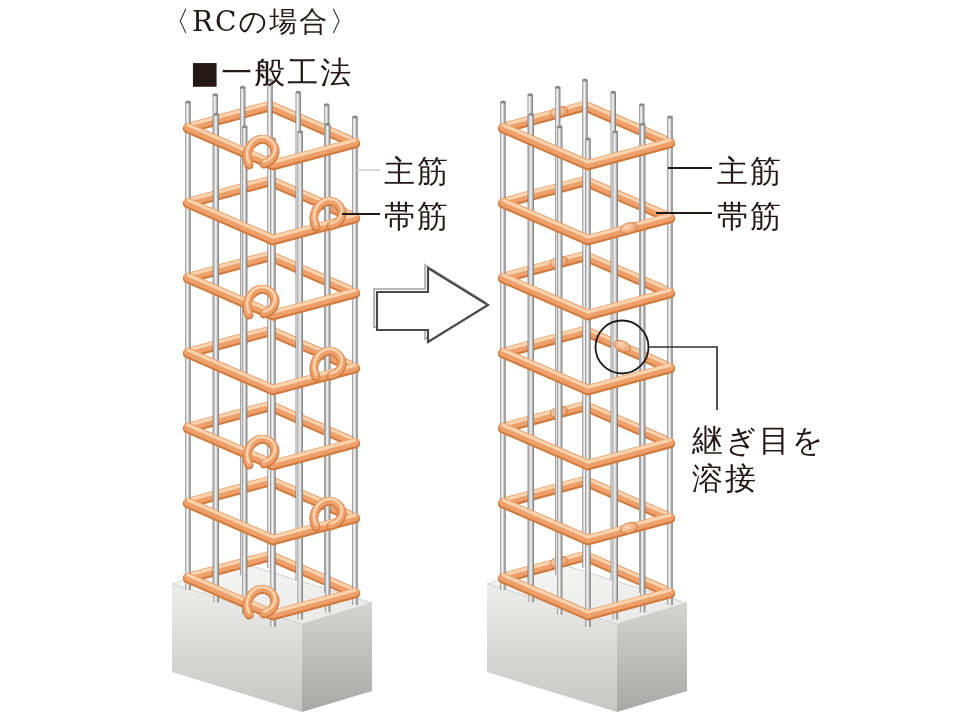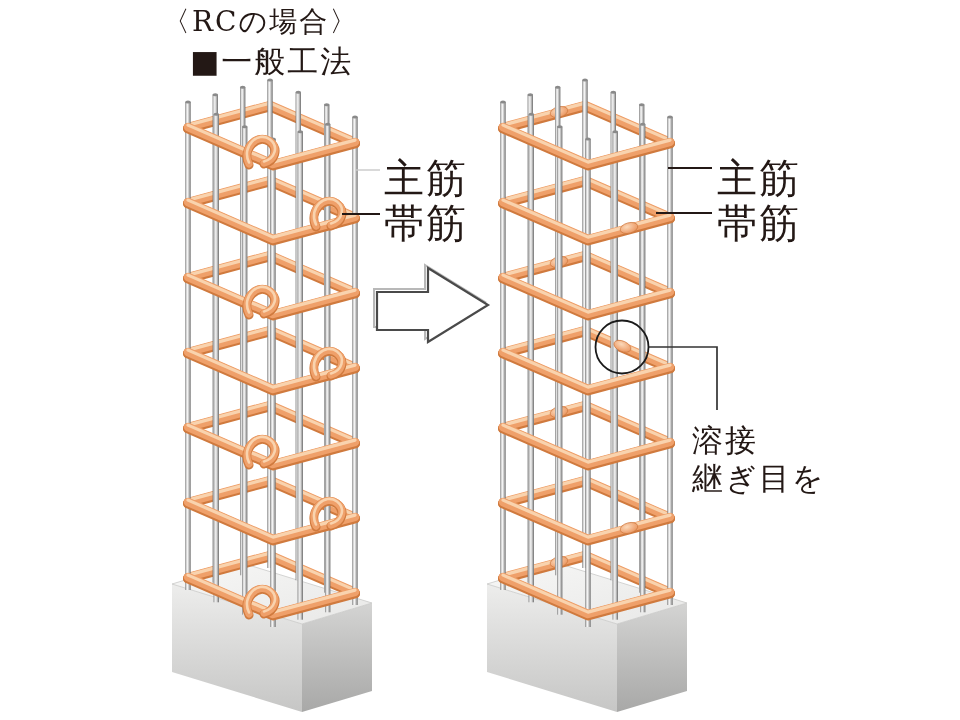--- a/index.html
+++ b/index.html
@@ -1,23 +1,23 @@
 <!DOCTYPE html>
 <html><head>
 <meta charset="utf-8">
 <style>
   html,body{margin:0;padding:0;background:#ffffff;}
   #stage{position:relative;width:960px;height:720px;background:#ffffff;overflow:hidden;
          font-family:"DejaVu Serif","Liberation Serif",serif;color:#231815;}
   #fig{position:absolute;left:0;top:0;}
   .txt{position:absolute;white-space:nowrap;letter-spacing:2px;}
   .case{left:162px;top:3px;font-size:28px;}
-  .head-l{left:190px;top:41px;font-size:31px;}
+  .head-l{left:190px;top:52px;font-size:31px;}
   .head-r{left:486px;top:35px;font-size:31px;}
-  .lab{font-size:40px;}
+  .lab{font-size:31px;}
   .lab-main-l{left:384px;top:151px;}
   .lab-hoop-l{left:384px;top:196px;}
   .lab-main-r{left:717px;top:151px;}
   .lab-hoop-r{left:717px;top:196px;}
   .weld-note{left:692px;top:421px;font-size:31px;line-height:38px;}
   .weld-note span{display:block;}
 </style>
 </head>
 <body>
 
@@ -257,17 +257,17 @@
 
   <div class="txt case">〈RCの場合〉</div>
   <div class="txt head-l">■一般工法</div>
 
   <div class="txt lab lab-main-l">主筋</div>
   <div class="txt lab lab-hoop-l">帯筋</div>
   <div class="txt lab lab-main-r">主筋</div>
   <div class="txt lab lab-hoop-r">帯筋</div>
 
   <div class="txt weld-note">
+    <span>継ぎ目を</span>
     <span>溶接</span>
-    <span>継ぎ目を</span>
   </div>
 
 </div>
 
 </body></html>

